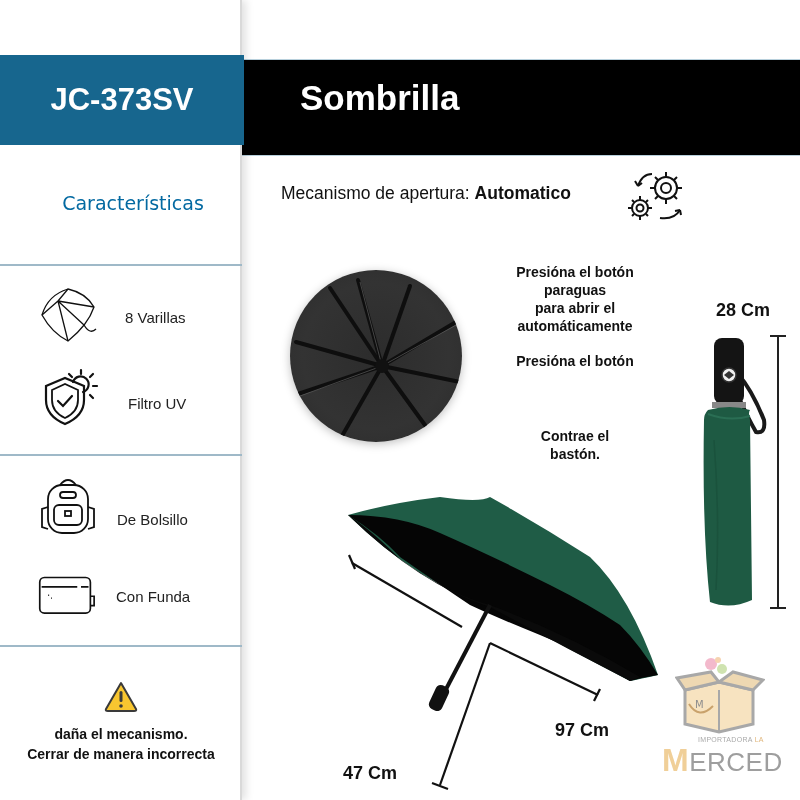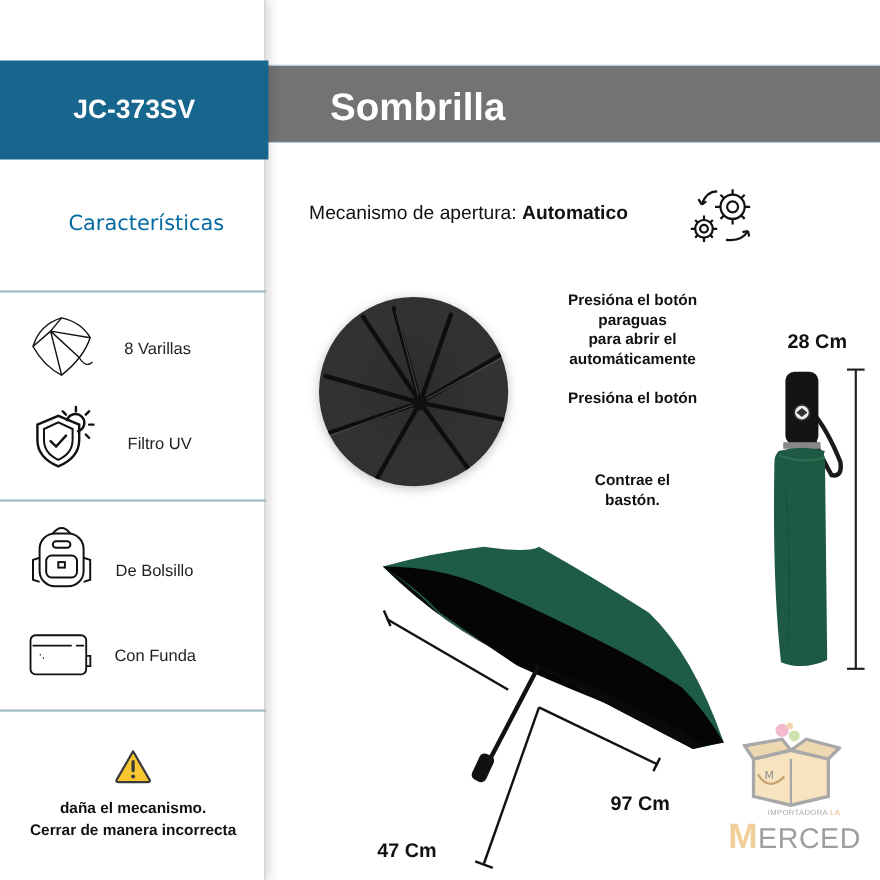--- a/index.html
+++ b/index.html
@@ -3,30 +3,30 @@
 <meta charset="utf-8">
 <style>
   * { box-sizing: border-box; margin: 0; padding: 0; }
   html, body { width: 800px; height: 800px; overflow: hidden; background: #ffffff; }
   body { position: relative; font-family: "Liberation Sans", sans-serif; color: #111; }
 
   .left-panel { position: absolute; left: 0; top: 0; width: 242px; height: 800px; background: #fff;
     box-shadow: 4px 0 8px rgba(0,0,0,0.12); z-index: 2; border-right: 2px solid #d9d9d9; }
   .band-left { position: absolute; left: 0; top: 55px; width: 244px; height: 90px; background: #17668e;
     display: flex; align-items: center; justify-content: center; z-index: 3; }
-  .band-left span { color: #fff; font-weight: bold; font-size: 24px; }
-  .band-right { position: absolute; left: 242px; top: 59px; width: 558px; height: 71px; background: #737373;
+  .band-left span { color: #fff; font-weight: bold; font-size: 31px; }
+  .band-right { position: absolute; left: 242px; top: 59px; width: 558px; height: 97px; background: #000000;
     border-top: 1px solid #b8d0dc; border-bottom: 1px solid #b8d0dc; z-index: 1; }
   .band-right span { position: absolute; left: 58px; top: 18px; color: #fff; font-weight: bold; font-size: 35px; }
 
   .caract { position: absolute; top: 192px; left: 12px; width: 242px; text-align: center; font-weight: normal;
     font-size: 19px; color: #0369a1; z-index: 4; font-family: "DejaVu Sans", sans-serif; }
   .divider { position: absolute; left: 0; width: 242px; height: 2px; background: #9fb9c8; z-index: 4; }
 
-  .feat { position: absolute; left: 4px; width: 242px; height: 60px; z-index: 4; }
+  .feat { position: absolute; left: 16px; width: 242px; height: 60px; z-index: 4; }
   .feat .ico { position: absolute; width: 60px; height: 60px; }
   .feat .lbl { position: absolute; font-size: 15px; color: #222; }
 
   .warn { position: absolute; left: 0; top: 680px; width: 242px; z-index: 4; text-align: center; }
   .warn .ico { display: block; margin: 0 auto; width: 34px; height: 34px; }
   .warn .txt { margin-top: 10px; font-weight: bold; font-size: 14px; line-height: 20px; color: #111; }
 
   .mech { position: absolute; left: 281px; top: 183px; font-size: 17.5px; color: #111; }
   .mech b { font-weight: bold; }
   .gears { position: absolute; left: 624px; top: 168px; width: 66px; height: 56px; }

